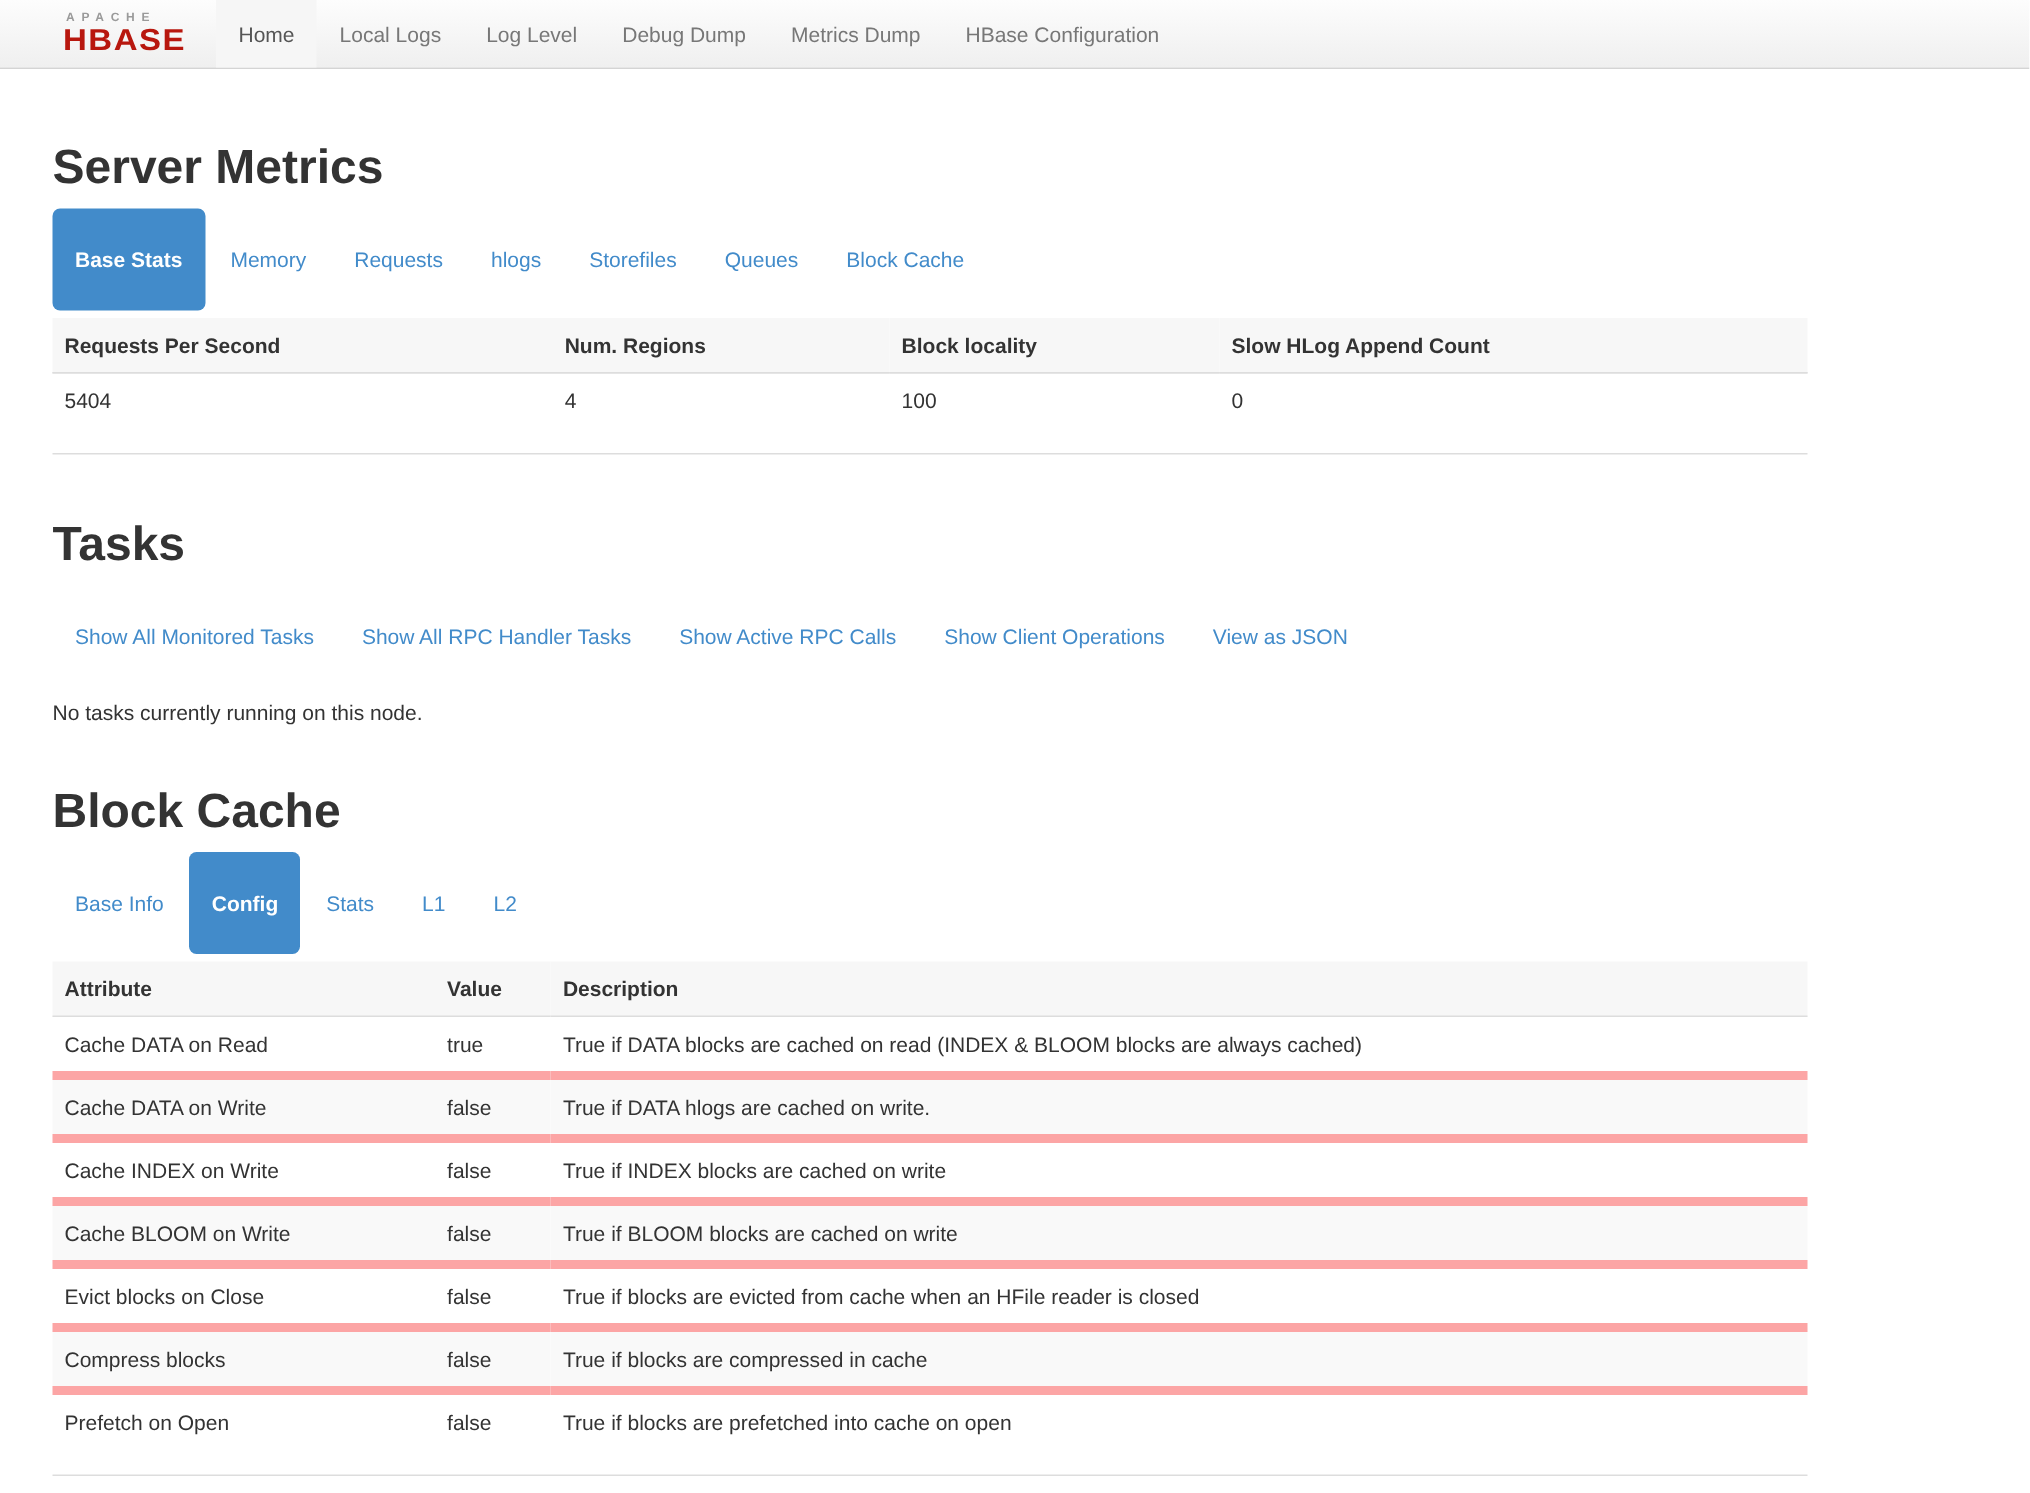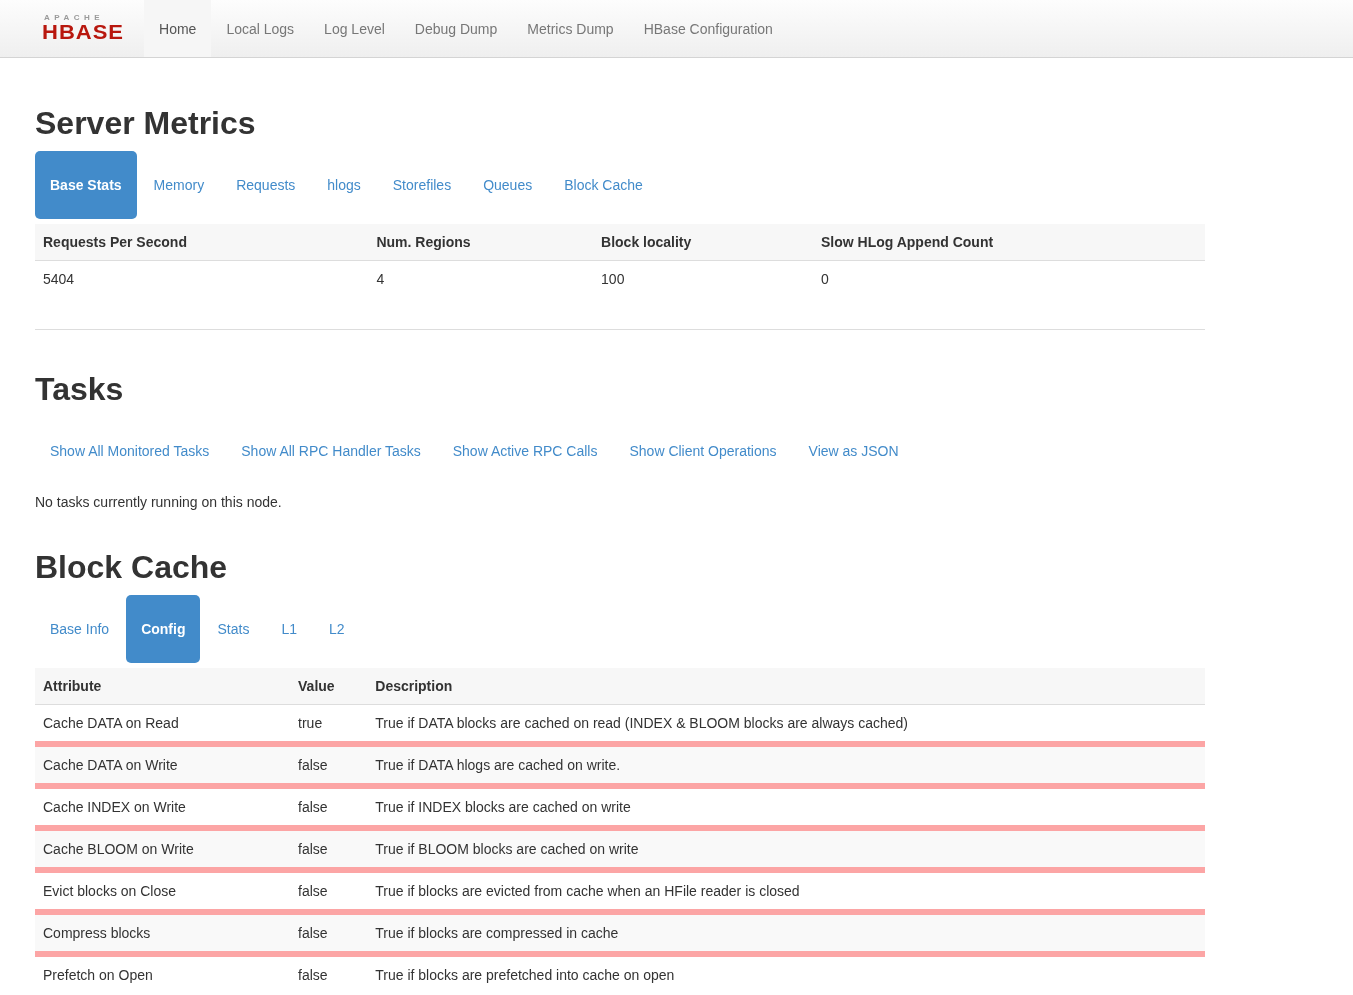--- a/index.html
+++ b/index.html
@@ -7,21 +7,21 @@
     width: 1353px; height: 995px;
     overflow: hidden;
     background: #ffffff;
     font-family: "Liberation Sans", "DejaVu Sans", sans-serif;
     font-size: 14px;
     color: #333333;
   }
 
   
   .navbar {
-    height: 58px;
+    height: 46px;
     background: linear-gradient(#fdfdfd, #efefef);
     border-bottom: 1px solid #d4d4d4;
     display: flex;
     align-items: stretch;
   }
   .brand {
     display: flex;
     flex-direction: column;
     justify-content: center;
     padding: 4px 20px 4px 42px;
@@ -87,21 +87,21 @@
   }
   .pill.active {
     background: #428bca;
     color: #ffffff;
     font-weight: bold;
   }
   .pill.clipped { height: 36px; border-radius: 5px; width: 90px; }
 
   
   .tab-content {
-    padding-bottom: 32px;
+    padding-bottom: 17px;
     border-bottom: 1px solid #dddddd;
   }
   table {
     width: 100%;
     border-collapse: collapse;
   }
   th, td {
     text-align: left;
     vertical-align: top;
     padding: 8px;

